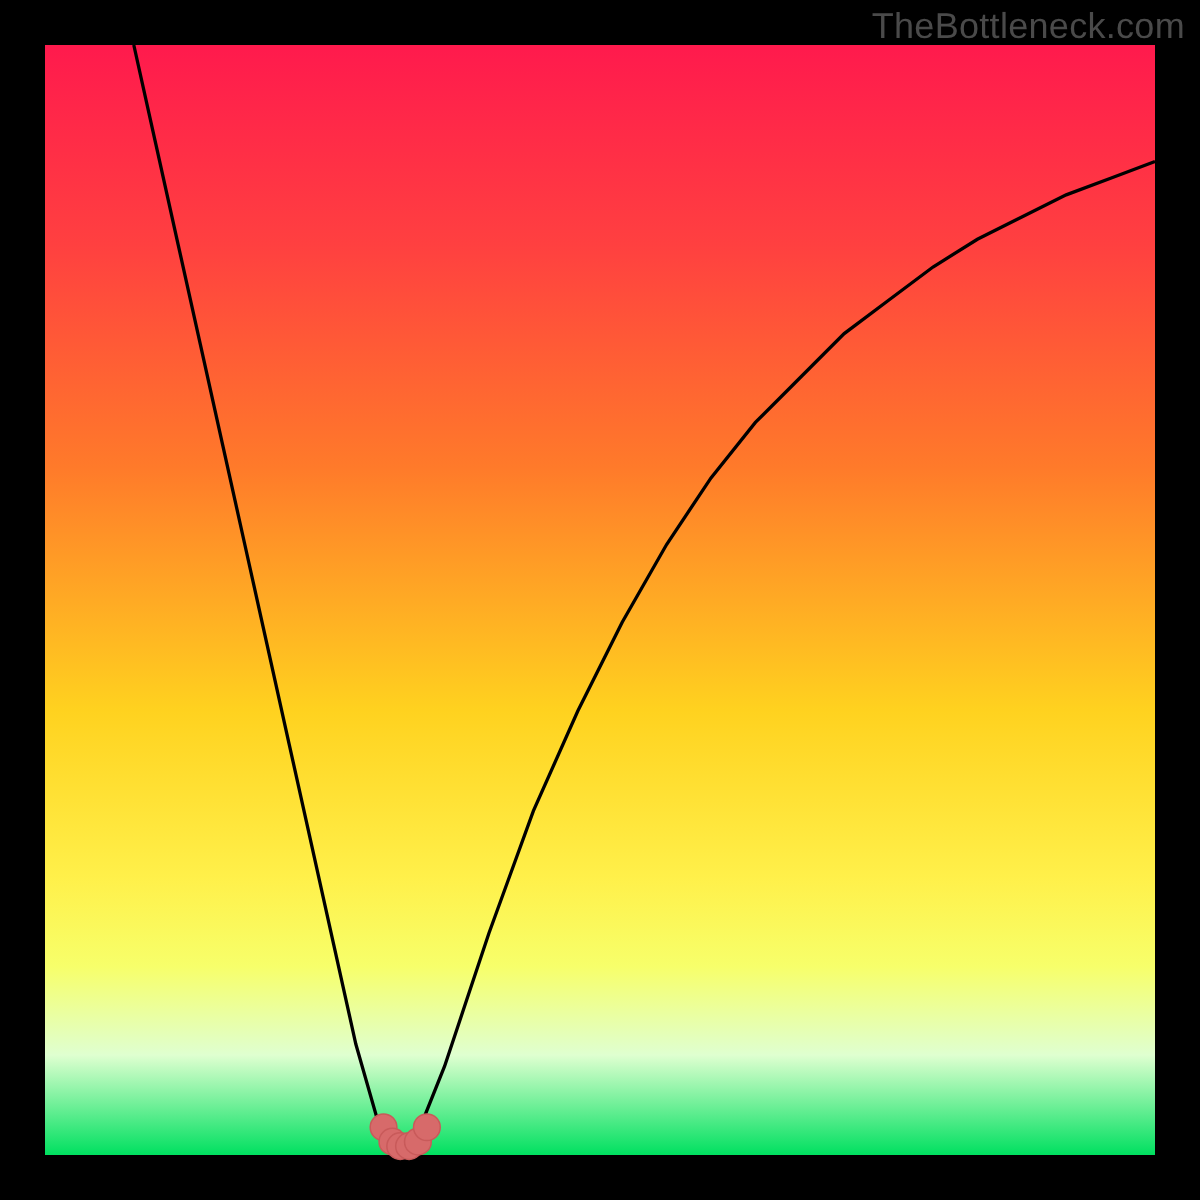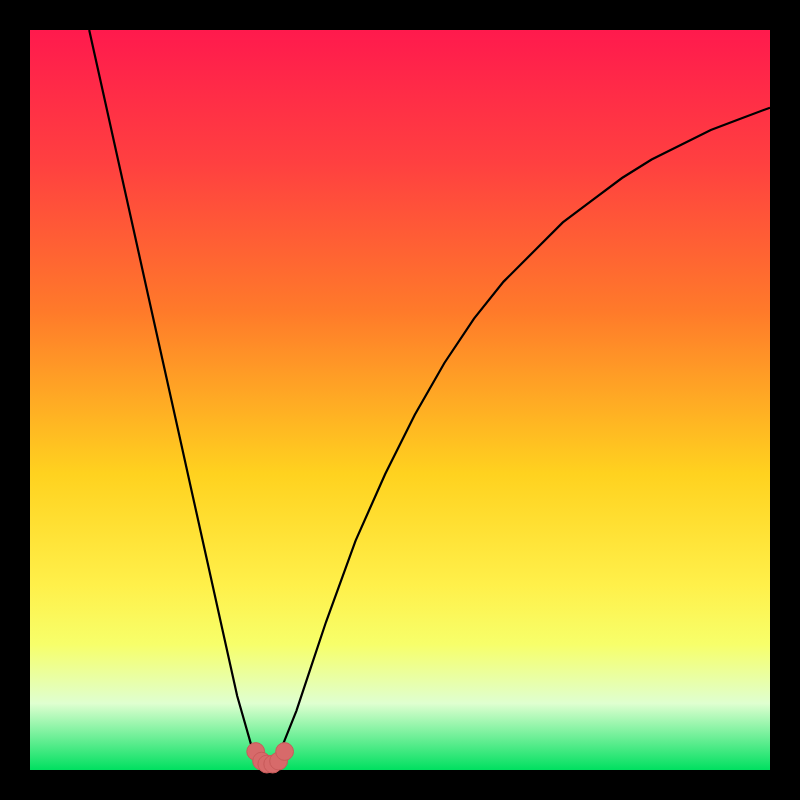--- a/index.html
+++ b/index.html
@@ -65,13 +65,14 @@
       <g id="markers">
           <circle cx="225.7" cy="721.5" r="8.9" fill="#d76a6a" stroke="#c85a5a" stroke-width="1"></circle>
           <circle cx="231.6" cy="731.1" r="8.9" fill="#d76a6a" stroke="#c85a5a" stroke-width="1"></circle>
           <circle cx="236.8" cy="734.1" r="8.9" fill="#d76a6a" stroke="#c85a5a" stroke-width="1"></circle>
           <circle cx="242.7" cy="734.1" r="8.9" fill="#d76a6a" stroke="#c85a5a" stroke-width="1"></circle>
           <circle cx="248.6" cy="731.1" r="8.9" fill="#d76a6a" stroke="#c85a5a" stroke-width="1"></circle>
           <circle cx="254.6" cy="721.5" r="8.9" fill="#d76a6a" stroke="#c85a5a" stroke-width="1"></circle>
         </g>
     </svg>
   </div>
+  <div class="watermark">TheBottleneck.com</div>
 </div>
 
 </body></html>

